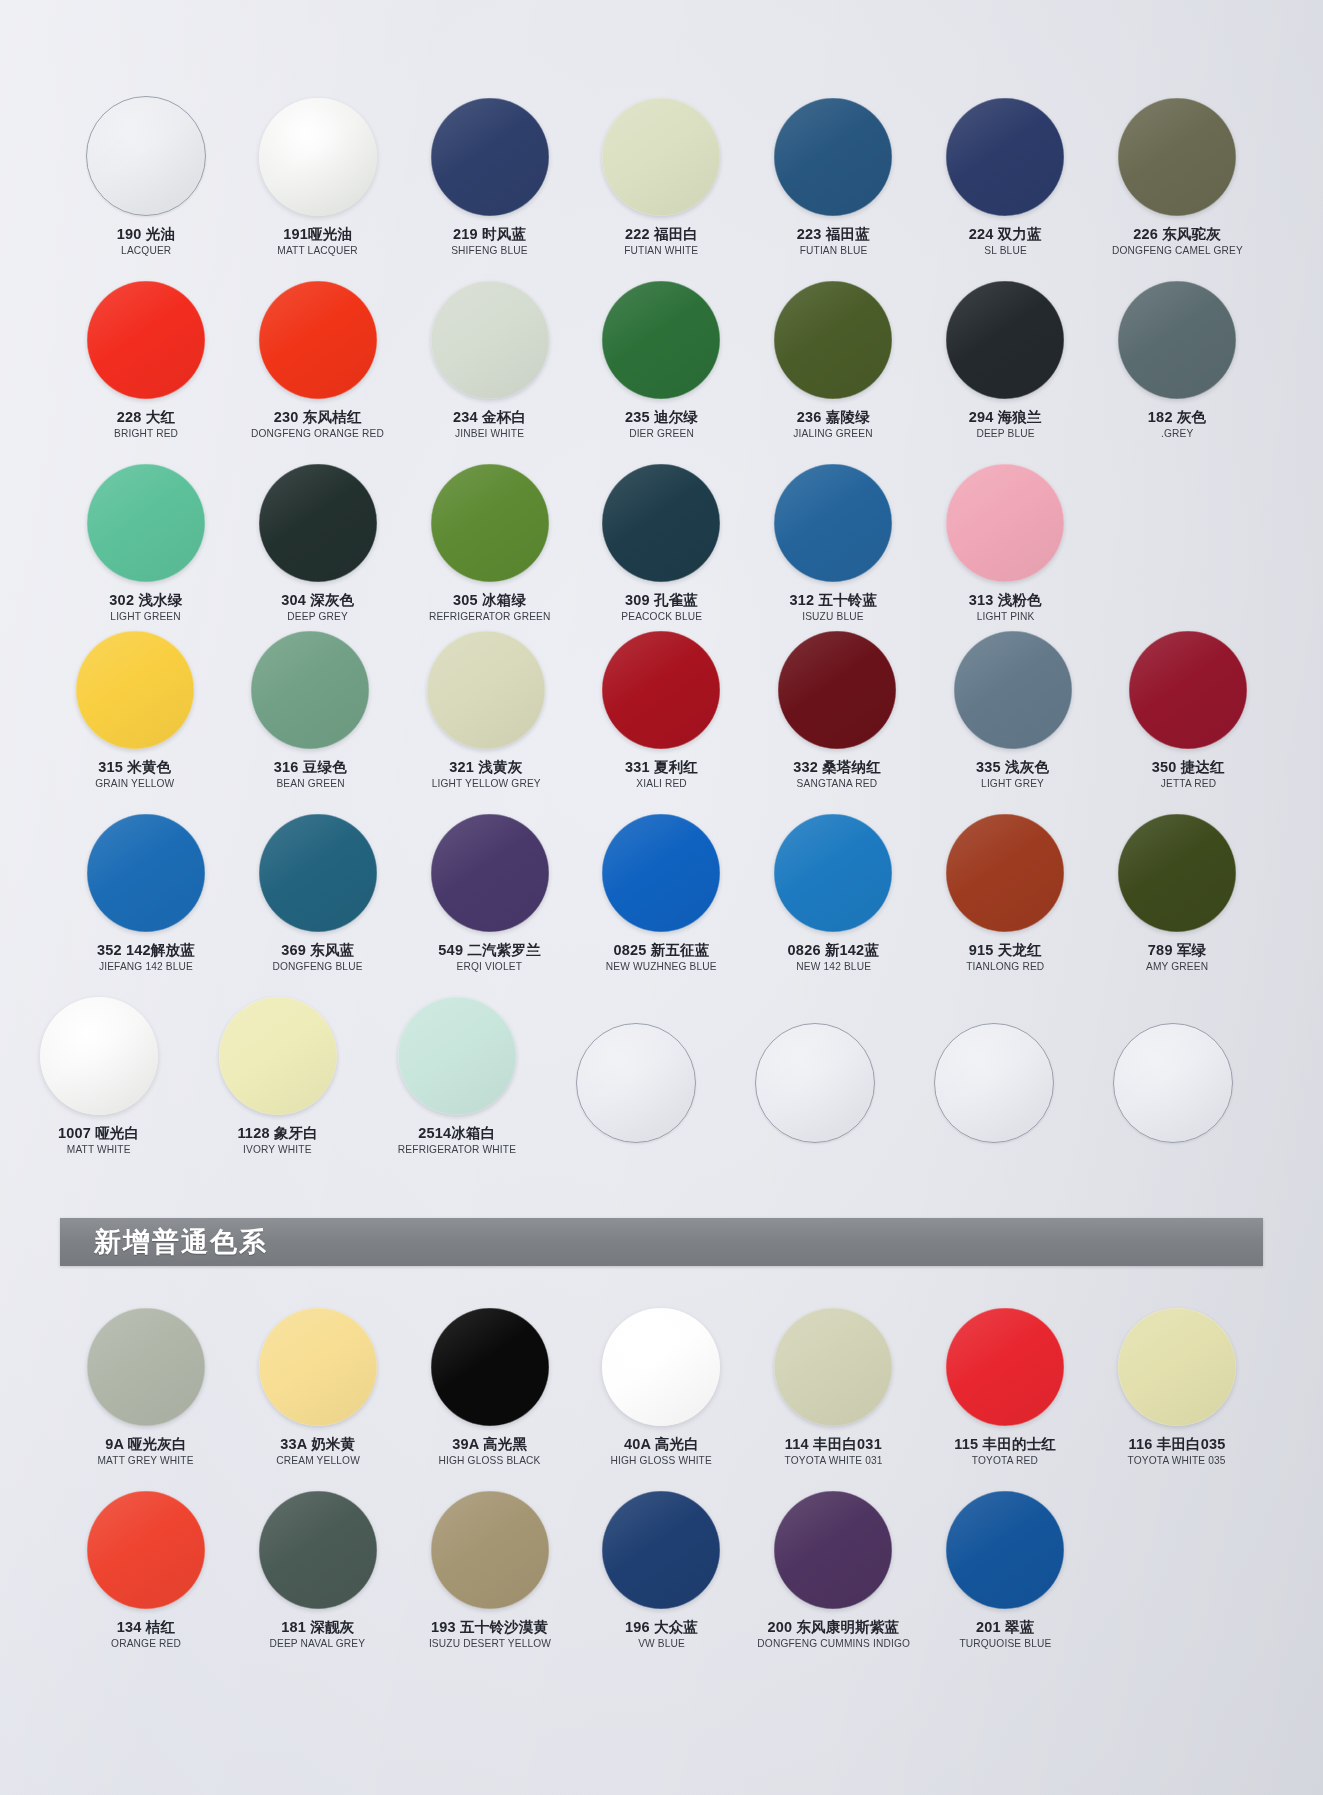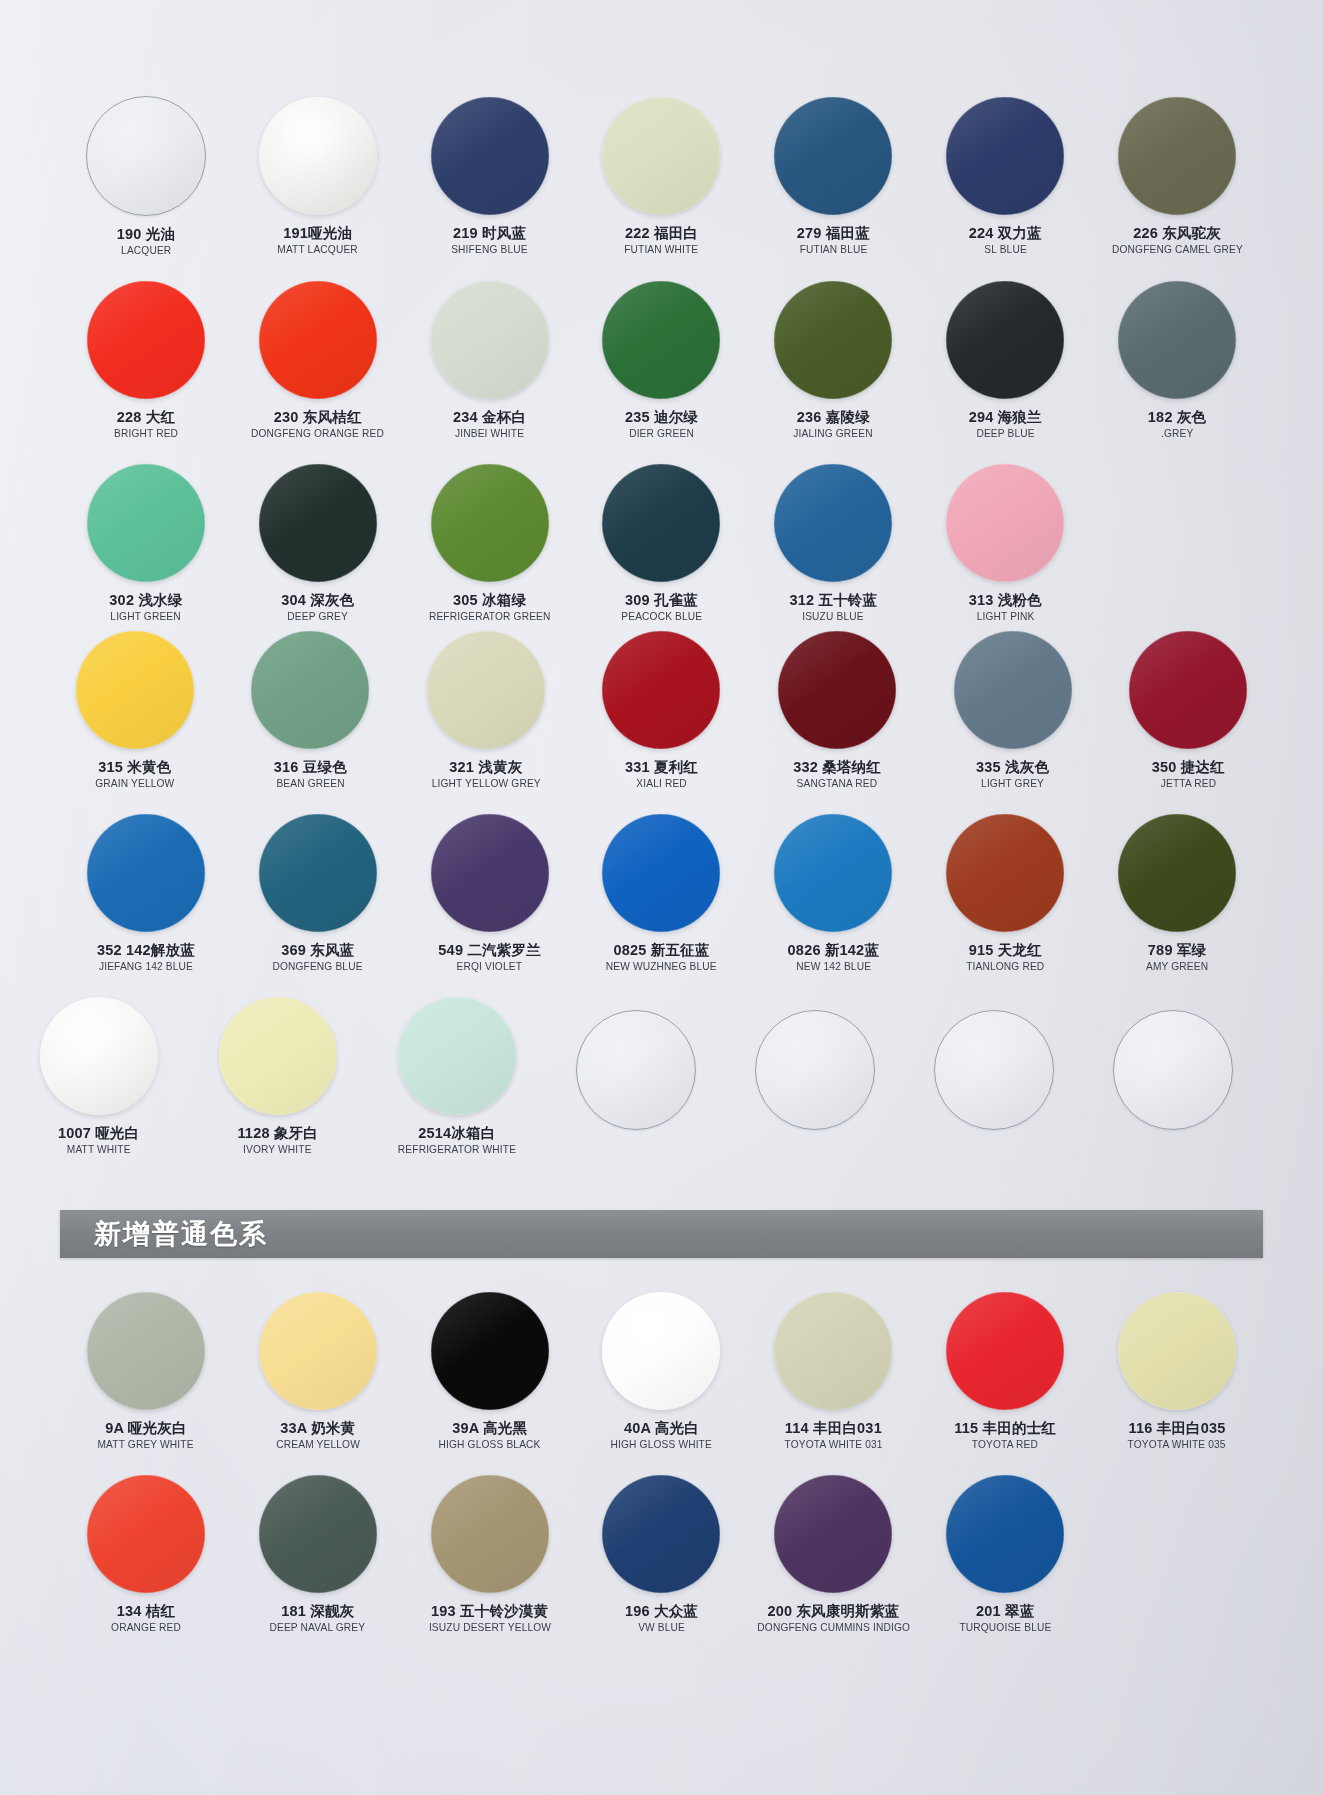--- a/index.html
+++ b/index.html
@@ -26,21 +26,21 @@
   .grid{
     display:grid;
     grid-template-columns:repeat(7,1fr);
     column-gap:0px;
     row-gap:0px;
     padding:0 60px;
     box-sizing:border-box;
   }
   .cell{
     display:flex;flex-direction:column;align-items:center;
-    justify-content:center;
+    justify-content:flex-end;
   }
   .swatch{
     width:118px;height:118px;border-radius:50%;
     box-shadow:0 2px 4px rgba(40,45,60,.16), 0 0 0 .5px rgba(255,255,255,.35) inset;
     position:relative;
   }
   .swatch.outline{
     box-shadow:0 1px 2px rgba(40,45,60,.10);
     border:1px solid #9aa0ad;
   }
@@ -56,21 +56,21 @@
   .cn{
     font-size:14.5px;color:#23262e;font-weight:700;
     letter-spacing:.2px;white-space:nowrap;
   }
   .en{
     font-size:10.5px;color:#3a3e47;margin-top:3px;
     letter-spacing:.15px;white-space:nowrap;transform:scaleX(.97);
   }
 
   .section-bar{
-    margin:8px 60px;
+    margin:16px 60px;
     height:48px;
     background:linear-gradient(180deg,#8d9094 0%,#7e8185 48%,#76797d 100%);
     display:flex;align-items:center;
     box-shadow:0 1px 3px rgba(0,0,0,.18);
   }
   .section-title{
     color:#ffffff;font-size:27px;font-weight:700;
     letter-spacing:2px;margin-left:34px;
     text-shadow:0 1px 1px rgba(0,0,0,.25);
   }
@@ -108,21 +108,21 @@
           <div class="cell">
             <div class="swatch " style="background: rgb(219, 224, 194);"></div>
             <div class="labels">
               <div class="cn">222 福田白</div>
               <div class="en">FUTIAN WHITE</div>
             </div>
           </div>
           <div class="cell">
             <div class="swatch " style="background: rgb(39, 86, 127);"></div>
             <div class="labels">
-              <div class="cn">279 福田蓝</div>
+              <div class="cn">223 福田蓝</div>
               <div class="en">FUTIAN BLUE</div>
             </div>
           </div>
           <div class="cell">
             <div class="swatch " style="background: rgb(44, 59, 105);"></div>
             <div class="labels">
               <div class="cn">224 双力蓝</div>
               <div class="en">SL BLUE</div>
             </div>
           </div>

